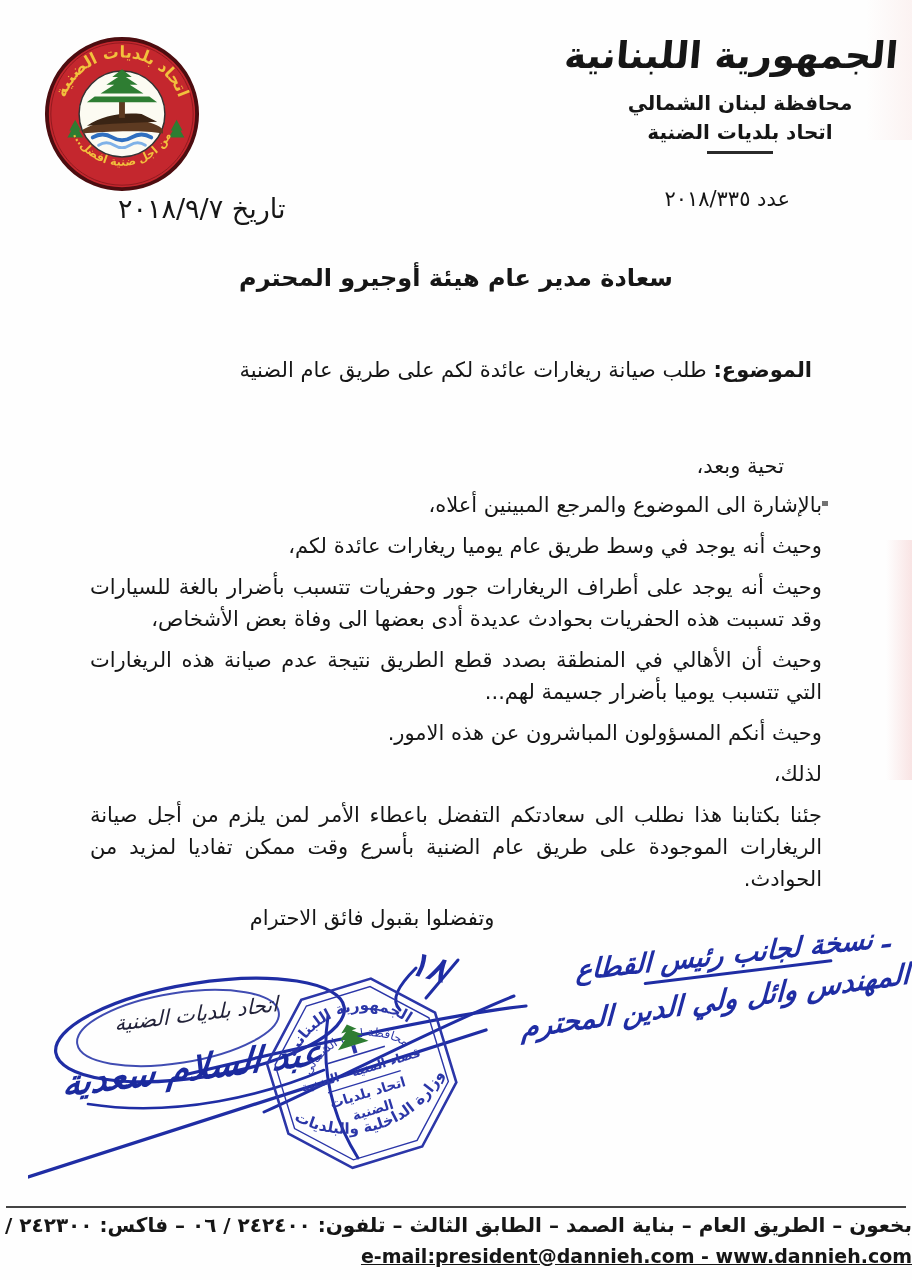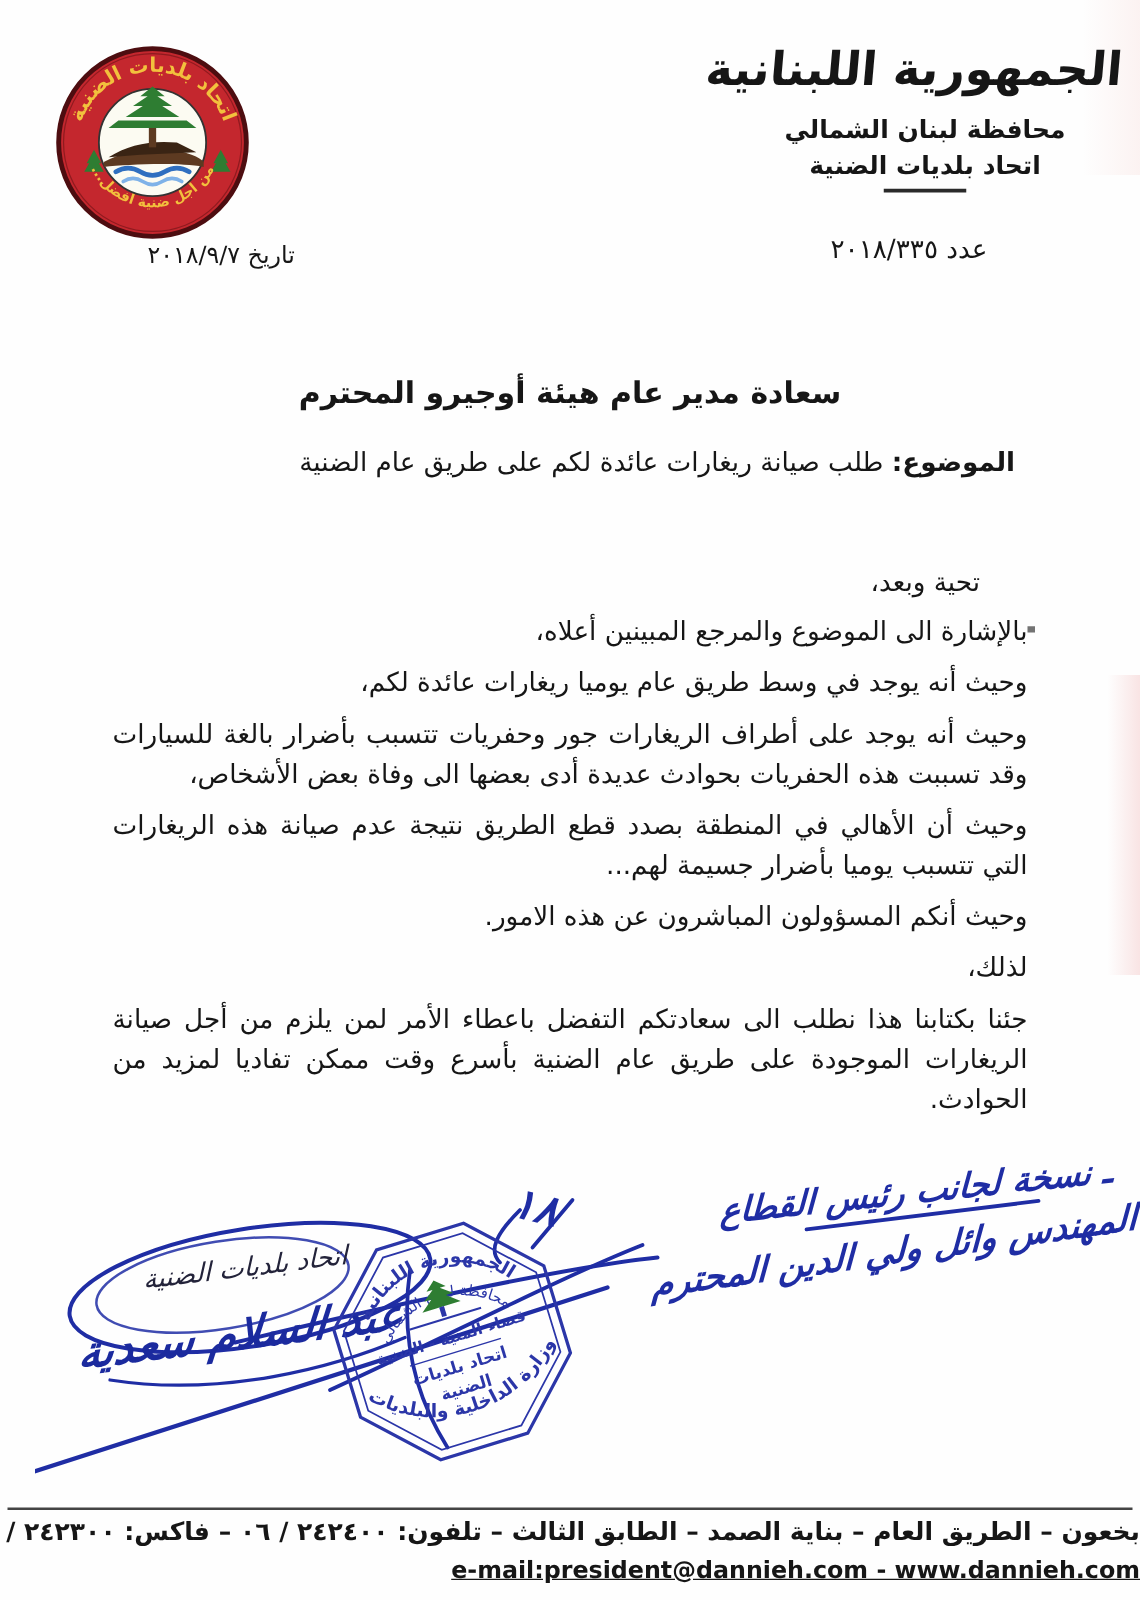--- a/index.html
+++ b/index.html
@@ -19,24 +19,24 @@
   
   .logo{position:absolute;left:44px;top:36px;width:156px;height:156px;}
   .header-right{position:absolute;top:30px;right:14px;width:316px;text-align:center;direction:rtl;}
   .calligraphy{font-size:37px;font-weight:bold;white-space:nowrap;transform:skewX(-5deg);
     letter-spacing:-1px;line-height:1.4;}
   .gov{font-size:20px;font-weight:bold;margin-top:9px;white-space:nowrap;}
   .union-line{font-size:20px;font-weight:bold;margin-top:5px;white-space:nowrap;}
   .header-underline{width:66px;height:3px;background:#2a2a2a;margin:7px auto 0;}
 
   .meta-number{position:absolute;top:187px;right:122px;font-size:21px;direction:rtl;white-space:nowrap;}
-  .meta-date{position:absolute;top:193px;left:118px;font-size:19px;direction:rtl;white-space:nowrap;text-align:right;}
+  .meta-date{position:absolute;top:193px;left:118px;font-size:27px;direction:rtl;white-space:nowrap;text-align:right;}
 
   .addressee{position:absolute;top:264px;left:0;right:0;text-align:center;
-    font-size:24px;font-weight:bold;direction:rtl;margin-top:36px;}
+    font-size:24px;font-weight:bold;direction:rtl;}
 
   .subject-line,.reference-line{position:absolute;right:100px;width:722px;direction:rtl;
     font-size:21px;white-space:nowrap;text-align:right;}
   .subject-line{top:358px;}
   .reference-line{top:409px;}
   .lbl{font-weight:bold;}
   .greeting{position:absolute;top:454px;right:128px;font-size:21px;direction:rtl;}
 
   .body-block{position:absolute;top:489px;right:90px;width:732px;direction:rtl;
     font-size:21px;line-height:32px;text-align:justify;}
@@ -134,20 +134,21 @@
 
   <div class="body-block">
     <p>بالإشارة الى الموضوع والمرجع المبينين أعلاه،</p>
     <p>وحيث أنه يوجد في وسط طريق عام يوميا ريغارات عائدة لكم،</p>
     <p>وحيث أنه يوجد على أطراف الريغارات جور وحفريات تتسبب بأضرار بالغة للسيارات وقد تسببت هذه الحفريات بحوادث عديدة أدى بعضها الى وفاة بعض الأشخاص،</p>
     <p>وحيث أن الأهالي في المنطقة بصدد قطع الطريق نتيجة عدم صيانة هذه الريغارات التي تتسبب يوميا بأضرار جسيمة لهم...</p>
     <p>وحيث أنكم المسؤولون المباشرون عن هذه الامور.</p>
     <p>لذلك،</p>
     <p>جئنا بكتابنا هذا نطلب الى سعادتكم التفضل باعطاء الأمر لمن يلزم من أجل صيانة الريغارات الموجودة على طريق عام الضنية بأسرع وقت ممكن تفاديا لمزيد من الحوادث.</p>
   </div>
+  <div class="closing">وتفضلوا بقبول فائق الاحترام</div>
 
   <div class="hand-note ink">
     <div class="l1">ـ نسخة لجانب رئيس القطاع</div>
     <div class="l1-underline"></div>
     <div class="l2">المهندس وائل ولي الدين المحترم</div>
   </div>
 
   <div class="sig-area">
     <svg class="sig-strokes" width="510" height="240" viewBox="0 0 510 240">
       <g fill="none" stroke="#1f2da4" stroke-linecap="round">

